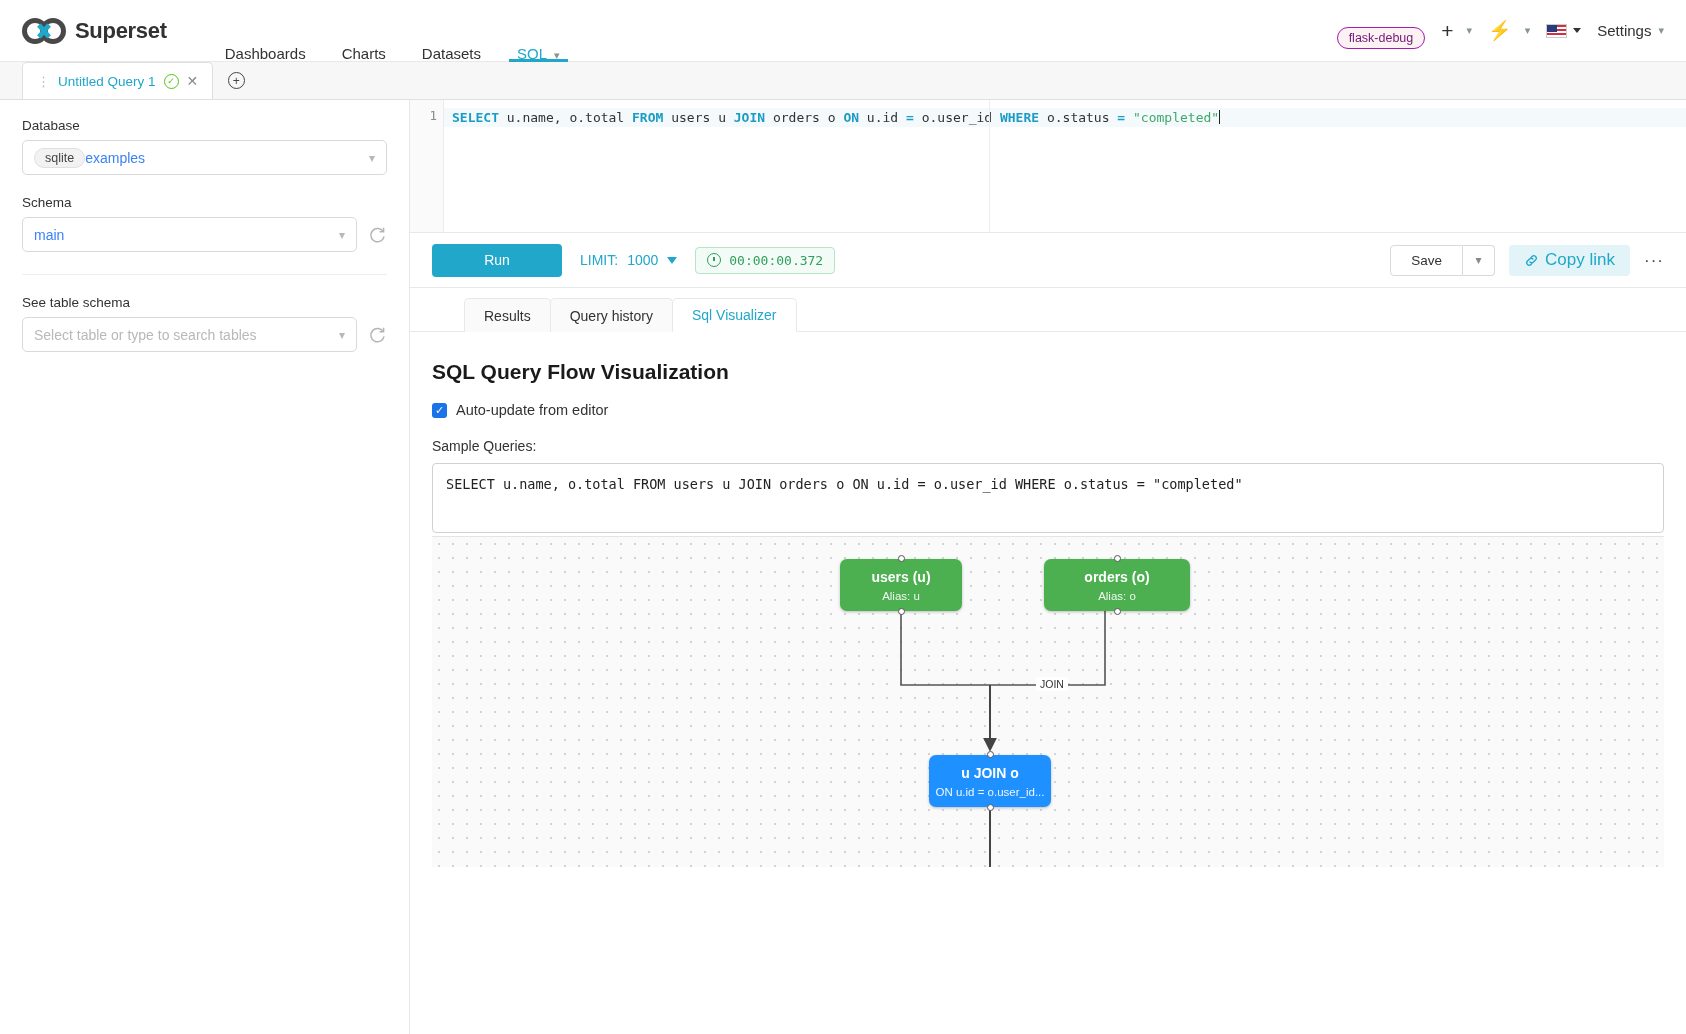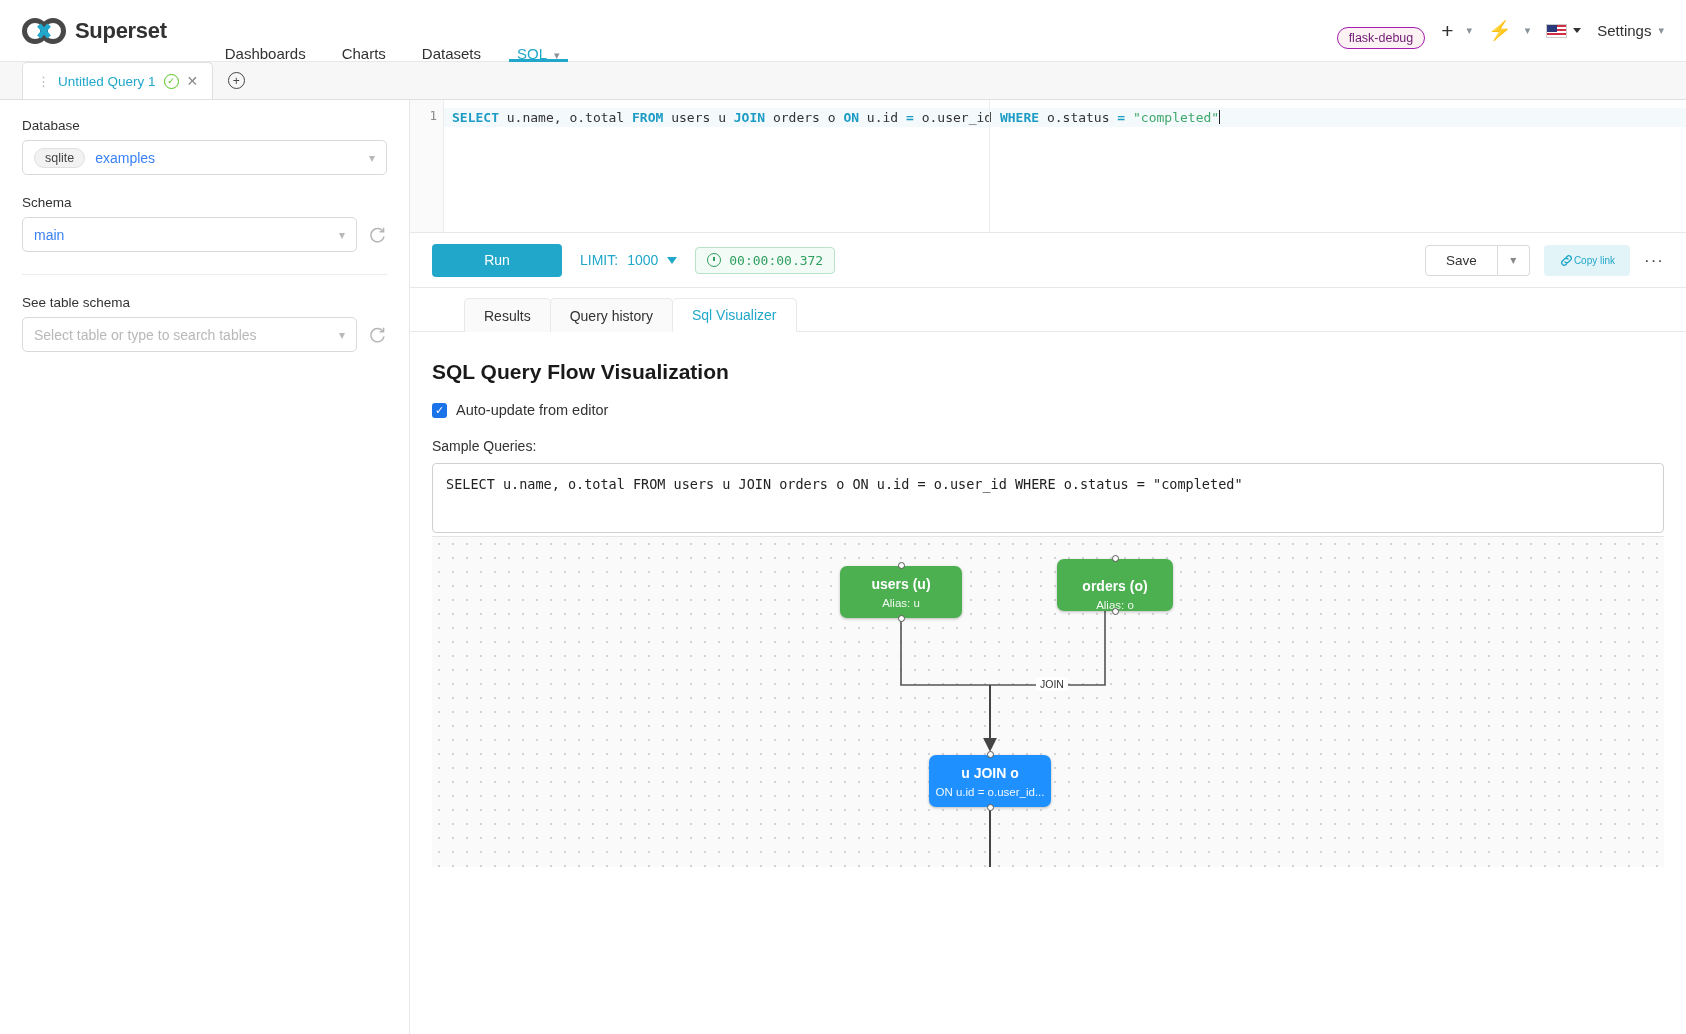--- a/index.html
+++ b/index.html
@@ -69,21 +69,21 @@
     width:17px;height:17px;border-radius:50%;border:1.5px solid #444;
     display:flex;align-items:center;justify-content:center;font-size:12px;color:#444;line-height:1;
   }
 
   
   .body-split { display:flex; height:calc(1034px - 62px - 38px); }
   .sidebar { width:410px; border-right:1px solid #e8e8e8; padding:18px 22px; flex-shrink:0; }
   .field-label { font-size:13.5px; color:#323232; margin-bottom:7px; }
   .select-box {
     height:35px; border:1px solid #d9d9d9; border-radius:5px; background:#fff;
-    display:flex; align-items:center; padding:0 11px; gap:10px; cursor:pointer;
+    display:flex; align-items:center; padding:0 11px; cursor:pointer;
   }
   .db-pill {
     background:#f2f2f2; border:1px solid #e0e0e0; border-radius:12px;
     font-size:12.5px; padding:2px 10px; color:#444;
   }
   .select-val { font-size:14px; color:#3b82f6; }
   .select-ph { font-size:14px; color:#b8b8b8; }
   .chev { margin-left:auto; color:#b8b8b8; font-size:12px; }
   .row-with-refresh { display:flex; align-items:center; gap:11px; }
   .row-with-refresh .select-box { flex:1; }
@@ -126,21 +126,21 @@
   .clock::after{content:"";position:absolute;left:5px;top:2.5px;width:1.3px;height:4px;background:#2f9e5e;}
   .tb-right { margin-left:auto; display:flex; align-items:center; gap:14px; }
   .save-group { display:flex; }
   .save-btn { height:31px; border:1px solid #d9d9d9; background:#fff; border-radius:4px 0 0 4px;
     padding:0 20px; font-size:13.5px; cursor:pointer; font-family:inherit; color:#323232; }
   .save-caret { height:31px; width:32px; border:1px solid #d9d9d9; border-left:none;
     border-radius:0 4px 4px 0; background:#fff; display:flex; align-items:center;
     justify-content:center; color:#888; font-size:12px; cursor:pointer; }
   .copy-link {
     height:31px; background:#e3f4f8; color:#20a7c9; border:none; border-radius:4px;
-    display:flex; align-items:center; gap:0; padding:0 15px; font-size:10px;
+    display:flex; align-items:center; gap:6px; padding:0 15px; font-size:17px;
     cursor:pointer; font-family:inherit;
   }
   .dots-btn { color:#444; font-size:17px; cursor:pointer; letter-spacing:1px; line-height:1; }
 
   
   .res-tabs { display:flex; align-items:flex-end; padding:10px 22px 0; gap:0;
     border-bottom:1px solid #e8e8e8; background:#fff; }
   .res-tab {
     height:34px; padding:0 19px; display:flex; align-items:center; font-size:14px;
     color:#323232; background:#fafafa; border:1px solid #e8e8e8; border-bottom:none;
@@ -368,27 +368,27 @@
               <path d="M 0 0 L 10 5 L 0 10 z" fill="#444"></path>
             </marker>
           </defs>
           <path d="M469 74 L469 148 L558 148" fill="none" stroke="#555" stroke-width="1.6"></path>
           <path d="M673 74 L673 148 L558 148" fill="none" stroke="#555" stroke-width="1.6"></path>
           <path d="M558 148 L558 212" fill="none" stroke="#444" stroke-width="2" marker-end="url(#arrow)"></path>
           <path d="M558 270 L558 330" fill="none" stroke="#444" stroke-width="2"></path>
         </svg>
         <div class="edge-label" style="left:604px; top:140px;">JOIN</div>
         <div id="nodes">
-            <div class="node" style="left: 408px; top: 22px; width: 122px; height: 52px; background: rgb(76, 175, 80); margin-top: 7px;">
+            <div class="node" style="left: 408px; top: 22px; width: 122px; height: 52px; background: rgb(76, 175, 80);">
               <span class="handle t"></span>
               <div class="nt">users (u)</div>
               <div class="ns">Alias: u</div>
               <span class="handle b"></span>
             </div>
-            <div class="node" style="left: 625px; top: 22px; width: 116px; height: 52px; background: rgb(76, 175, 80); justify-content: flex-end;">
+            <div class="node" style="left: 612px; top: 22px; width: 146px; height: 52px; background: rgb(76, 175, 80);">
               <span class="handle t"></span>
               <div class="nt">orders (o)</div>
               <div class="ns">Alias: o</div>
               <span class="handle b"></span>
             </div>
             <div class="node" style="left: 497px; top: 218px; width: 122px; height: 52px; background: rgb(30, 144, 255);">
               <span class="handle t"></span>
               <div class="nt">u JOIN o</div>
               <div class="ns">ON u.id = o.user_id...</div>
               <span class="handle b"></span>

